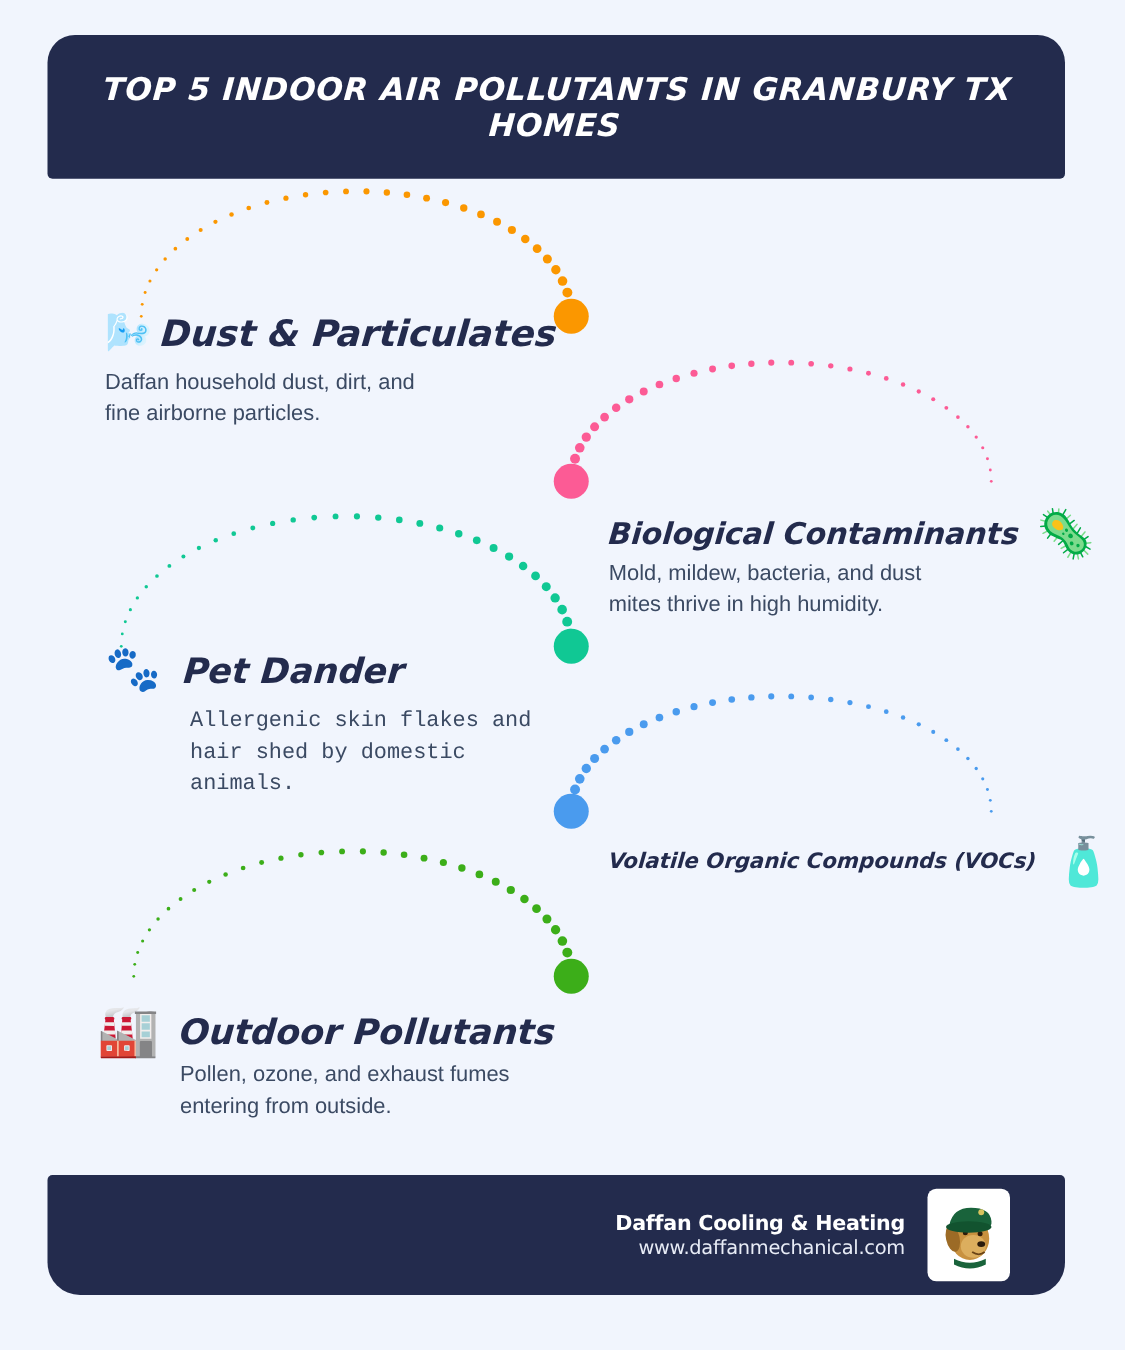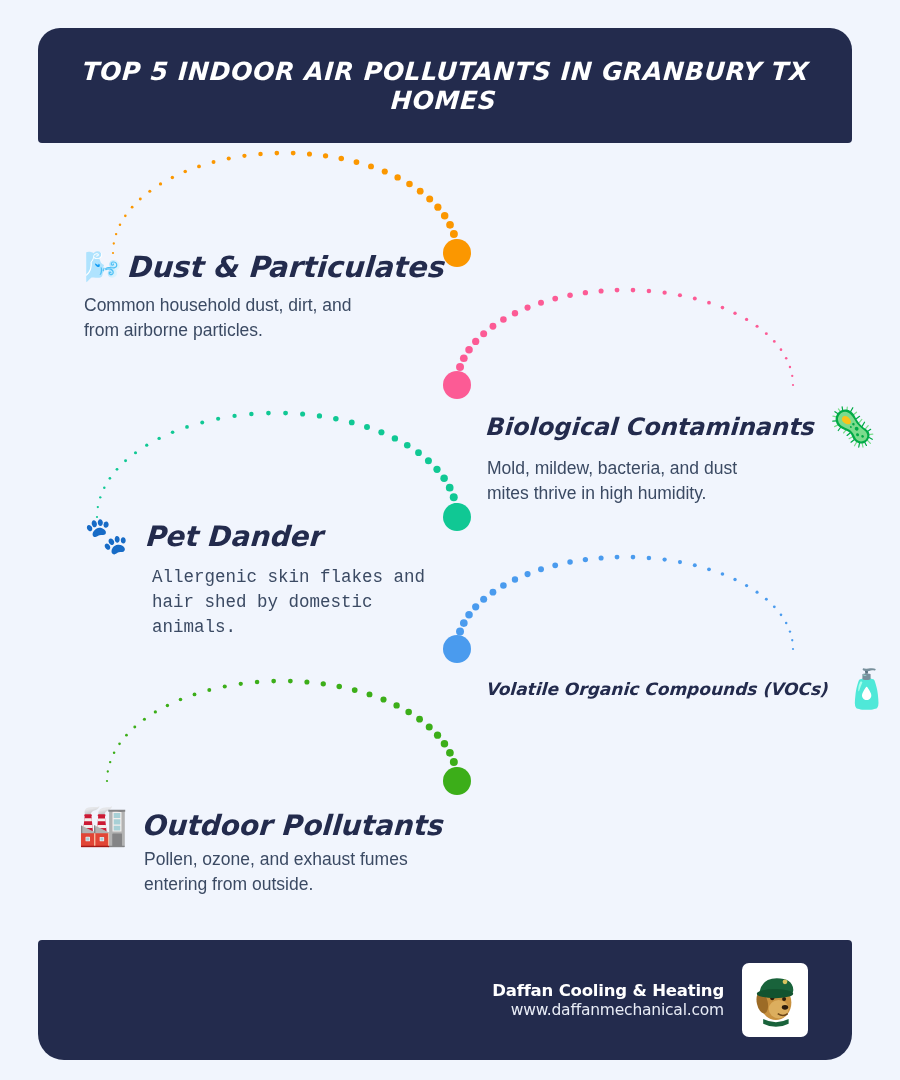--- a/index.html
+++ b/index.html
@@ -64,40 +64,40 @@
   .item.right .item-head { flex-direction:row; }
 
   #item-dust      { left:84px;  top:250px; width:330px; }
   #item-dust .item-title { font-size:29px; }
   #item-dust .item-emoji { font-size:30px; }
   #item-dust .item-desc  { margin-top:9px; width:270px; }
 
   #item-bio       { left:487px; top:408px; width:350px; }
   #item-bio .item-title { font-size:24px; }
   #item-bio .item-emoji { font-size:38px; margin-left:6px; }
-  #item-bio .item-desc  { margin-top:10px; width:255px; }
+  #item-bio .item-desc  { width:255px; }
 
   #item-pet       { left:84px;  top:518px; width:340px; }
   #item-pet .item-title { font-size:28px; margin-left:10px; }
   #item-pet .item-emoji { font-size:36px; }
   #item-pet .item-desc  { margin-top:11px; margin-left:68px; width:285px;font-family:Liberation Mono, monospace; }
 
   #item-voc       { left:487px; top:670px; width:350px; }
   #item-voc .item-title { font-size:17px; }
   #item-voc .item-emoji { font-size:38px; margin-left:6px; }
   #item-voc .item-desc  { margin-top:14px; width:280px; }
 
   #item-out       { left:78px;  top:805px; width:360px; }
   #item-out .item-title { font-size:28px; margin-left:8px; }
   #item-out .item-emoji { font-size:40px; }
   #item-out .item-desc  { margin-top:2px; margin-left:66px; width:300px; }
 
   
   .footer {
-    position:absolute; left:38px; top:940px; width:814px; height:120px;
+    position:absolute; left:38px; top:940px; width:814px; height:96px;
     background:#232B4D;
     border-radius:4px 4px 26px 26px;
     display:flex; align-items:center; justify-content:flex-end;
     padding-right:44px; gap:18px;padding-left:36px;
   }
   .footer-text { text-align:right; }
   .footer-company {
     color:#FFFFFF; font-size:16.5px; font-weight:700;
     font-family:"DejaVu Sans", sans-serif; letter-spacing:-0.2px;
   }
@@ -306,21 +306,21 @@
         <circle cx="457.00" cy="781.00" r="4.20" fill="#3CAE19"></circle>
         <circle cx="457" cy="781" r="14" fill="#3CAE19"></circle>
       </g>
     </svg>
 
   <div class="item left" id="item-dust">
     <div class="item-head">
       <span class="item-emoji">🌬️</span>
       <span class="item-title">Dust &amp; Particulates</span>
     </div>
-    <div class="item-desc">Common household dust, dirt, and from airborne particles.</div>
+    <div class="item-desc">Daffan household dust, dirt, and fine airborne particles.</div>
   </div>
 
   <div class="item right" id="item-bio">
     <div class="item-head">
       <span class="item-title">Biological Contaminants</span>
       <span class="item-emoji">🦠</span>
     </div>
     <div class="item-desc">Mold, mildew, bacteria, and dust mites thrive in high humidity.</div>
   </div>
 

